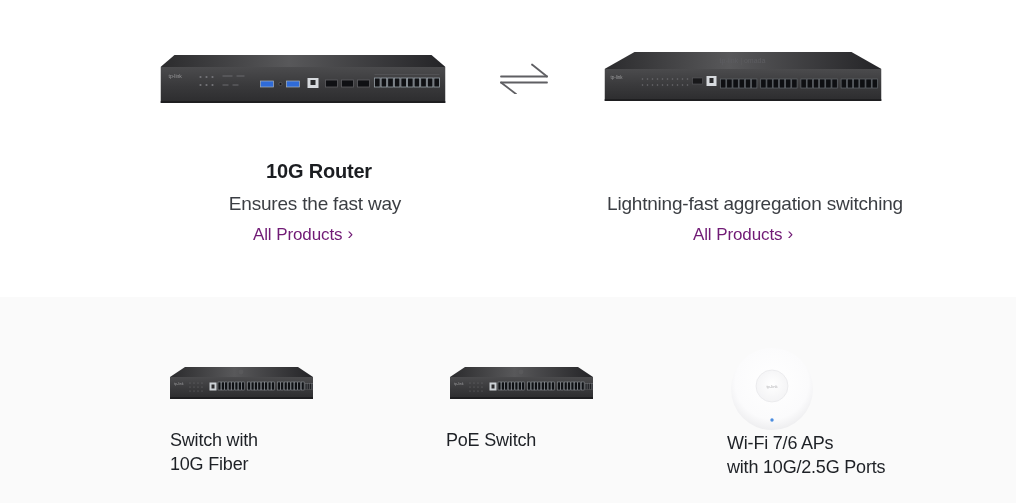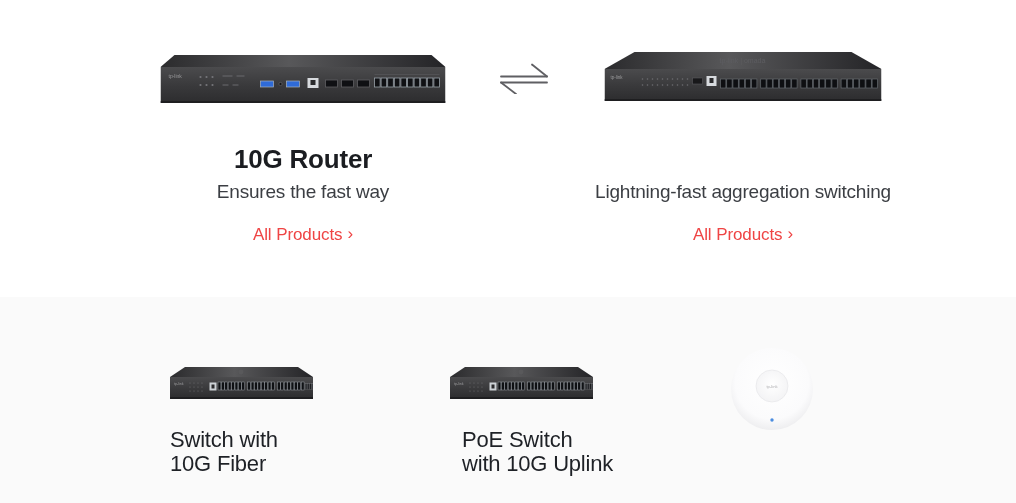--- a/index.html
+++ b/index.html
@@ -6,43 +6,43 @@
   .page {
     position:relative; width:1016px; height:503px;
     background:#ffffff; overflow:hidden;
     font-family:"Liberation Sans", sans-serif;
     -webkit-font-smoothing:antialiased;
   }
   
   .top-card { position:absolute; top:0; height:297px; width:440px; text-align:center; }
   .top-card .device { position:absolute; left:50%; transform:translateX(-50%); }
   .t-title {
-    position:absolute; top:144px; left:0; width:100%; margin:0;
-    font-size:26px; font-weight:700; color:#1b1d21; letter-spacing:-0.2px;
+    position:absolute; top:144px; left:0; width:100%; margin:16px;
+    font-size:20px; font-weight:700; color:#1b1d21; letter-spacing:-0.2px;
   }
   .t-desc {
-    position:absolute; top:181px; left:0; width:100%; margin:0;
+    position:absolute; top:181px; left:0; width:100%; margin:12px;
     font-size:19px; font-weight:400; color:#3b3e43; letter-spacing:-0.2px;
   }
   .t-link {
     position:absolute; top:225px; left:0; width:100%;
-    font-size:17px; font-weight:400; color:#ef4444;
+    font-size:17px; font-weight:400; color:#701a75;
     text-decoration:none; cursor:pointer; letter-spacing:-0.1px;
   }
   .t-link .chev { display:inline-block; margin-left:5px; font-size:17px; transform:translateY(-1px); }
   .exchange { position:absolute; left:500px; top:61px; }
   
   .bottom-section {
     position:absolute; left:0; top:297px; width:1016px; height:206px;
     background:#fafafa;
   }
   .b-device { position:absolute; }
   .b-label {
     position:absolute; margin:0;
-    font-size:22px; line-height:24px; font-weight:400;
+    font-size:18px; line-height:24px; font-weight:400;
     color:#1e2126; letter-spacing:-0.2px; white-space:nowrap;
   }
   .hidden-defs { position:absolute; width:0; height:0; overflow:hidden; }
 </style>
 </head>
 <body>
 
 <svg class="hidden-defs" aria-hidden="true">
   <defs>
     <linearGradient id="gTopA" x1="0" y1="0" x2="1" y2="0">
@@ -261,25 +261,26 @@
           <use href="#sw24"></use>
         </svg>
     </div>
     <p class="b-label" style="left:170px; top:131px"><span>Switch with</span><br><span>10G Fiber</span></p>
 
     <div class="b-device" style="left:450px; top:70px">
       <svg width="143" height="35" viewBox="0 0 143 35">
           <use href="#sw24"></use>
         </svg>
     </div>
-    <p class="b-label" style="left:462px; top:131px"><span>PoE Switch</span><br><span>with 10G Uplink</span></p>
+    <p class="b-label" style="left:446px; top:131px"><span>PoE Switch</span><br></p>
 
     <div class="b-device" style="left:731px; top:51px">
       <svg width="82" height="82" viewBox="0 0 82 82">
         <circle cx="41" cy="41" r="41" fill="url(#gApBody)"></circle>
         <circle cx="41" cy="38" r="16" fill="url(#gApDome)" stroke="#e9e9eb" stroke-width="0.8"></circle>
         <text x="41" y="40" font-size="4.2" fill="#b0b0b3" text-anchor="middle">tp-link</text>
         <circle cx="41" cy="72" r="1.7" fill="#4b8de0"></circle>
       </svg>
     </div>
+    <p class="b-label" style="left:727px; top:134px"><span>Wi-Fi 7/6 APs</span><br><span>with 10G/2.5G Ports</span></p>
 
   </section>
 </div>
 
 </body></html>

